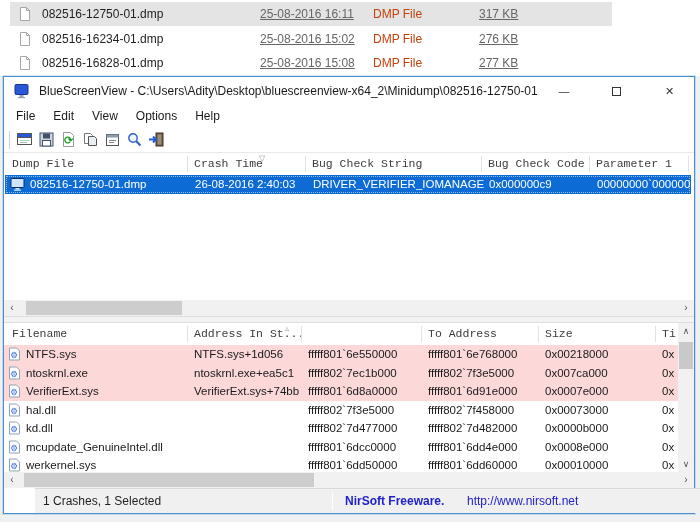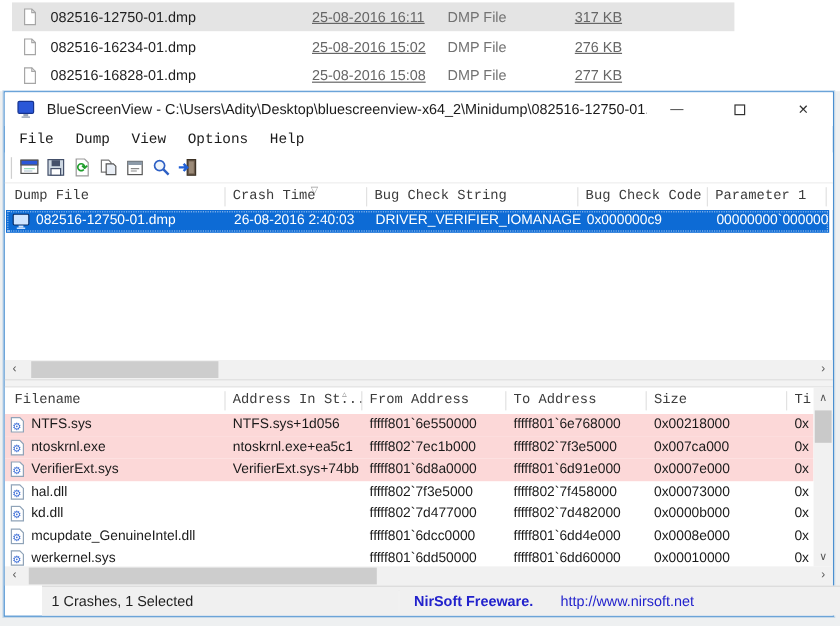--- a/index.html
+++ b/index.html
@@ -9,35 +9,35 @@
     background:#eef0f1; font-family:"Liberation Sans", sans-serif;
     -webkit-font-smoothing:antialiased; cursor:default;
   }
   
   .explorer { position:absolute; top:0; left:0; width:700px; height:76px; background:#fff; }
   .exp-row { position:absolute; left:10px; width:602px; height:24px; display:flex; align-items:center; font-size:12px; }
   .exp-row.sel { background:#e4e4e4; }
   .exp-icon { flex:0 0 16px; height:16px; margin:0 9px 0 7px; }
   .exp-name { flex:0 0 218px; color:#1f1f1f; white-space:nowrap; overflow:hidden; }
   .exp-date { flex:0 0 113px; color:#666;text-decoration:underline; }
-  .exp-type { flex:0 0 106px; color:#737373; }
+  .exp-type { flex:0 0 106px; color:#c2410c; }
   .exp-size { flex:0 0 72px; color:#666; text-align:left;text-decoration:underline; }
   
   .win {
     position:absolute; left:3px; top:76px; width:692px; height:438px;
     background:#fff; border:1px solid #4a8fd0; box-shadow:0 0 0 1px rgba(74,143,208,.25);
   }
   .titlebar { position:absolute; top:0; left:0; right:0; height:28px; display:flex; align-items:center; background:#fff; }
   .app-icon { width:16px; height:16px; margin-left:10px; flex:0 0 16px; }
   .title-text { margin-left:9px; font-size:12px; color:#1a1a1a; white-space:nowrap; overflow:hidden; max-width:500px; }
   .cap-btn { position:absolute; top:0; width:46px; height:28px; display:flex; align-items:center; justify-content:center; color:#333; font-size:11px; }
   .cap-min { left:537px; } .cap-max { left:589px; } .cap-close { left:641px; width:49px; }
   .cap-max span { display:block; width:9px; height:9px; border:1px solid #333; }
   .menubar { position:absolute; top:28px; left:3px; height:22px; display:flex; font-size:12px; color:#1a1a1a; }
-  .menu-item { padding:0 9px; line-height:22px;font-family:Liberation Mono, monospace; }
+  .menu-item { padding:0 9px; line-height:22px; }
   .toolbar { position:absolute; top:50px; left:0; right:0; height:26px; background:#fff; border-bottom:1px solid #e9e9e9; }
   .tb-grip { position:absolute; left:5px; top:4px; width:2px; height:18px; border-left:1px solid #cfcfcf; border-right:1px solid #fdfdfd; }
   .tb-icon { position:absolute; top:4px; width:17px; height:17px; }
   
   .pane-header { position:absolute; left:0; width:690px; height:22px; font-size:11.5px; color:#3c3c3c; background:#fff; }
   .ph-label { position:absolute; top:0; line-height:22px; white-space:nowrap;font-family:Liberation Mono, monospace; }
   .hsep { position:absolute; top:3px; width:1px; height:16px; background:#e2e2e2; }
   .sort-glyph { position:absolute; top:1px; font-size:8px; color:#9a9a9a; }
   .upper-header { top:76px; }
   .sel-row { position:absolute; top:98px; left:1px; width:686px; height:19px; background:#0d6bd5; color:#fff; font-size:11.5px;
@@ -127,21 +127,21 @@
     <span class="cap-btn cap-max">
         <span></span>
       </span>
     <span class="cap-btn cap-close">
         <span>✕</span>
       </span>
   </div>
 
   <div class="menubar">
     <span class="menu-item">File</span>
-    <span class="menu-item">Dump</span>
+    <span class="menu-item">Edit</span>
     <span class="menu-item">View</span>
     <span class="menu-item">Options</span>
     <span class="menu-item">Help</span>
   </div>
 
   <div class="toolbar">
     <span class="tb-grip"></span>
     <span class="tb-icon" style="left:12px">
       <svg viewBox="0 0 17 17">
           <rect x="1.5" y="2.5" width="14" height="11" fill="#fff" stroke="#555"></rect>
@@ -226,21 +226,20 @@
     <span class="thumb-h" style="left:22px;width:156px"></span>
     <span class="arrow right">›</span>
   </div>
 
   <div class="splitter"></div>
 
   <div class="pane-header lower-header">
     <span class="ph-label" style="left:8px">Filename</span>
     <span class="ph-label" style="left:190px">Address In St...</span>
     <span class="sort-glyph" style="left:281px">▵</span>
-    <span class="ph-label" style="left:304px">From Address</span>
     <span class="ph-label" style="left:424px">To Address</span>
     <span class="ph-label" style="left:541px">Size</span>
     <span class="ph-label" style="left:658px">Ti</span>
     <span class="hsep" style="left:183px"></span>
       <span class="hsep" style="left:297px"></span>
     <span class="hsep" style="left:417px"></span>
       <span class="hsep" style="left:534px"></span>
       <span class="hsep" style="left:651px"></span>
   </div>
 

